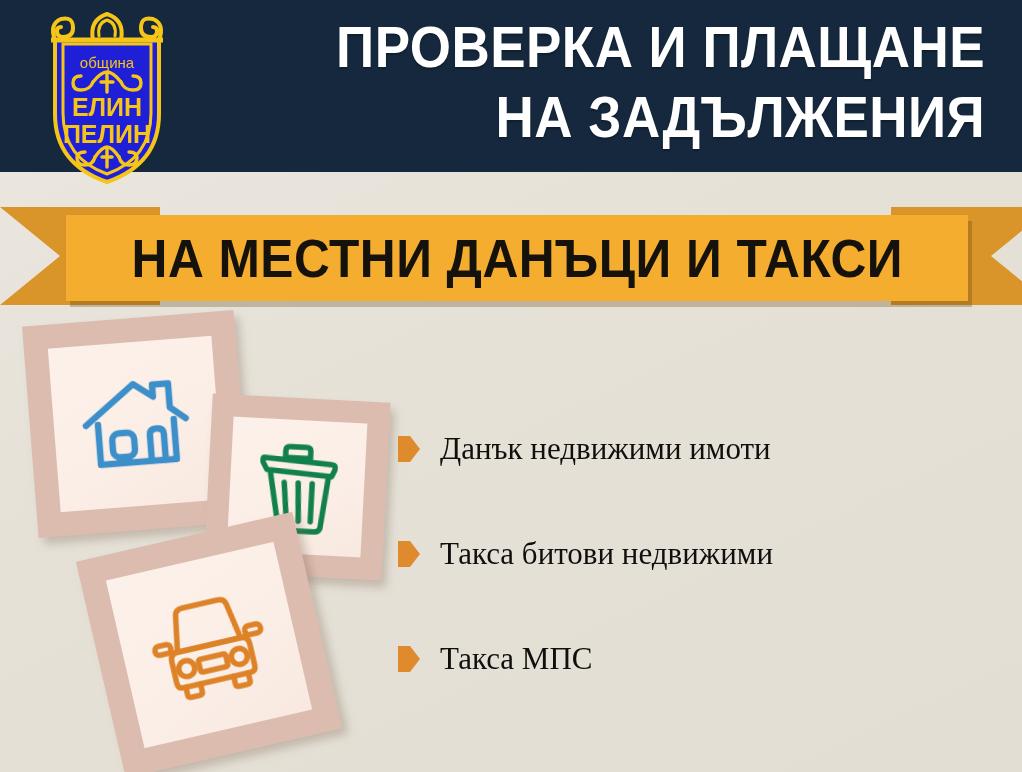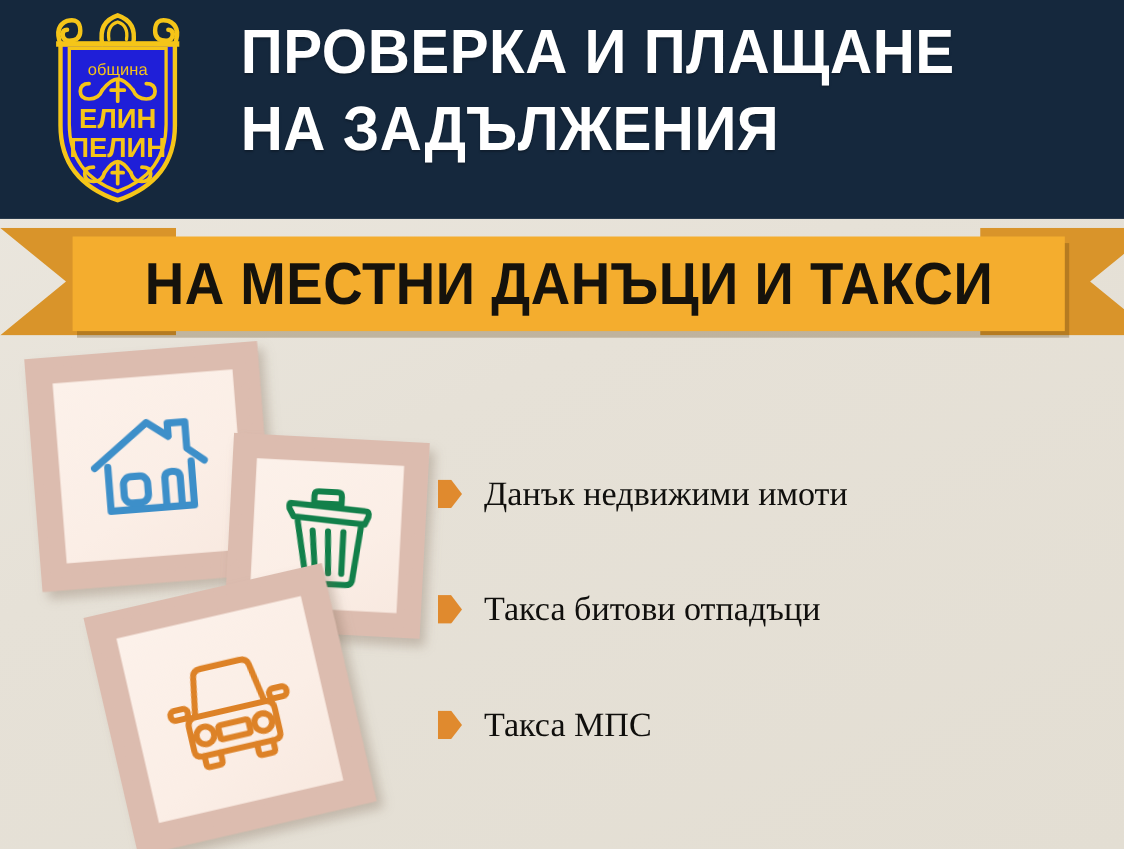--- a/index.html
+++ b/index.html
@@ -9,30 +9,30 @@
     font-family:"Liberation Sans", sans-serif;
     background:#e7e2d8;
   }
   .poster{
     position:relative;width:1022px;height:772px;overflow:hidden;
     background:linear-gradient(155deg,#ece8e0 0%,#e6e1d7 45%,#e3ded3 100%);
   }
 
   
   .header{
-    position:absolute;left:0;top:0;width:1022px;height:199px;
+    position:absolute;left:0;top:0;width:1022px;height:172px;
     background:#15283d;
     display:flex;align-items:center;
   }
   .crest-wrap{
     position:absolute;left:27px;top:6px;width:160px;height:182px;
   }
   .header-titles{
     position:absolute;left:190px;top:12px;width:824px;
-    text-align:left;
+    text-align:right;
     color:#ffffff;
   }
   .title-line{
     font-family:"Liberation Sans Narrow","Liberation Sans",sans-serif;
     font-weight:bold;
     font-size:57px;
     line-height:70px;
     letter-spacing:0.5px;
     transform:scaleX(0.93);
     white-space:nowrap;
@@ -233,21 +233,21 @@
 
   <div class="list">
 
     <div class="list-item">
       <span class="bullet"></span>
       <span class="list-label">Данък недвижими имоти</span>
     </div>
 
     <div class="list-item">
       <span class="bullet"></span>
-      <span class="list-label">Такса битови отпадъци</span>
+      <span class="list-label">Такса битови недвижими</span>
     </div>
 
     <div class="list-item">
       <span class="bullet"></span>
       <span class="list-label">Такса МПС</span>
     </div>
 
   </div>
 
 </div>

